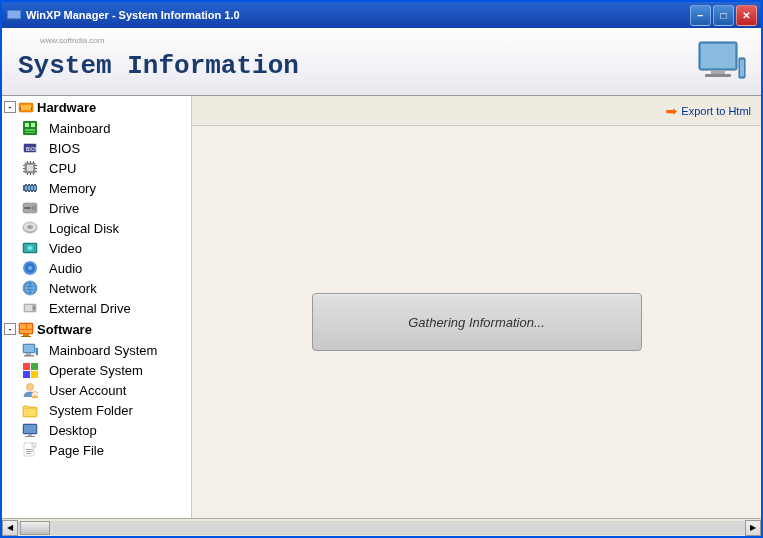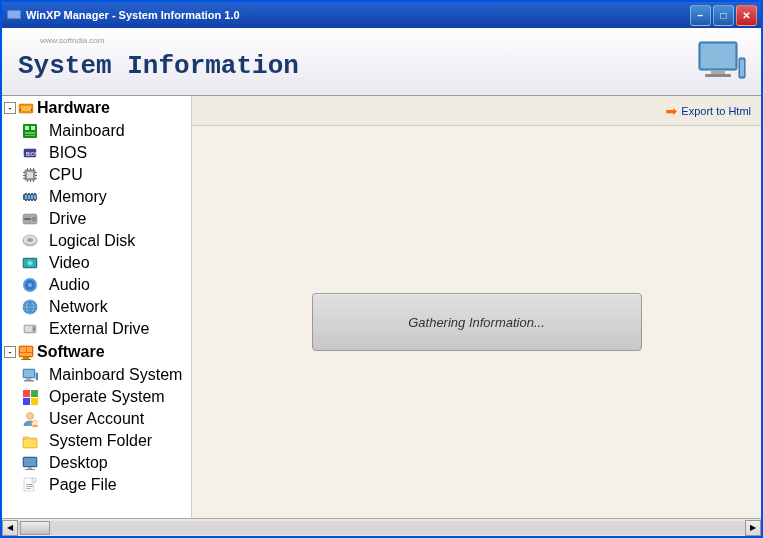--- a/index.html
+++ b/index.html
@@ -151,21 +151,21 @@
       width: 16px;
       height: 16px;
       margin-right: 3px;
       flex-shrink: 0;
       display: inline-flex;
       align-items: center;
       justify-content: center;
     }
 
     .item-label {
-      font-size: 16px;
+      font-size: 13px;
       color: #000;
     }
 
     .tree-children {
       padding-left: 16px;
     }
 
     
     .right-panel {
       flex: 1;

